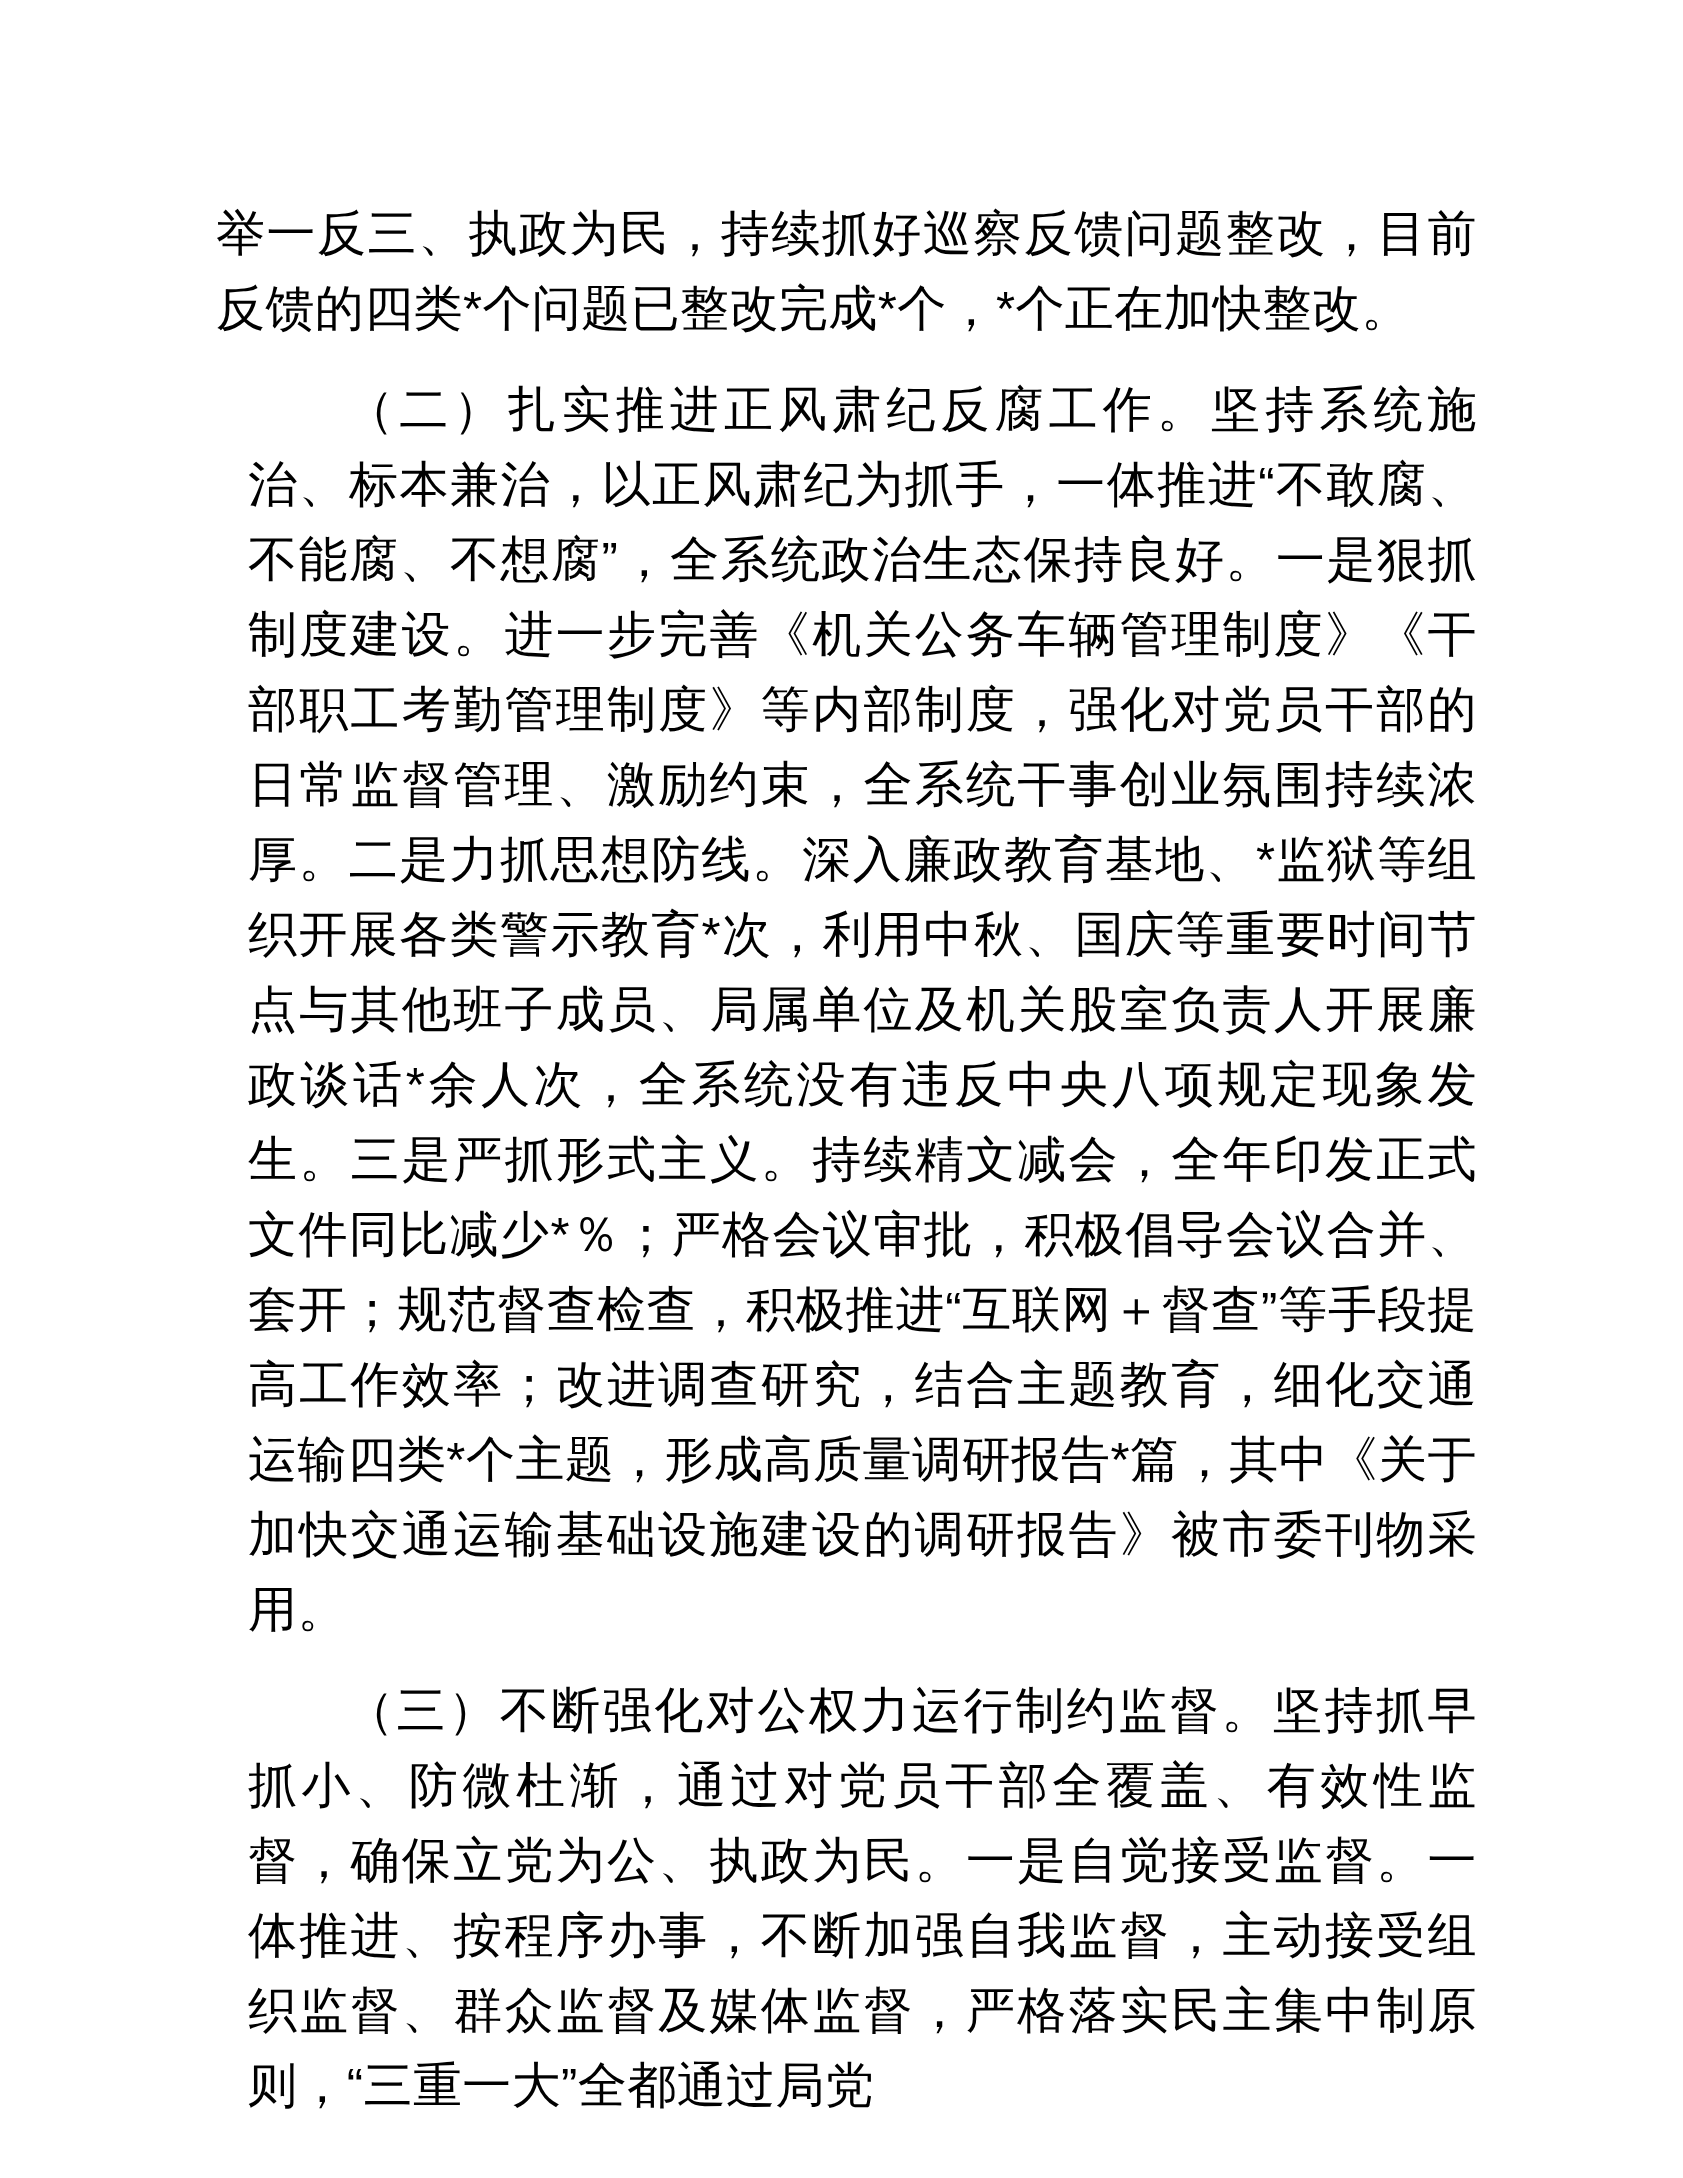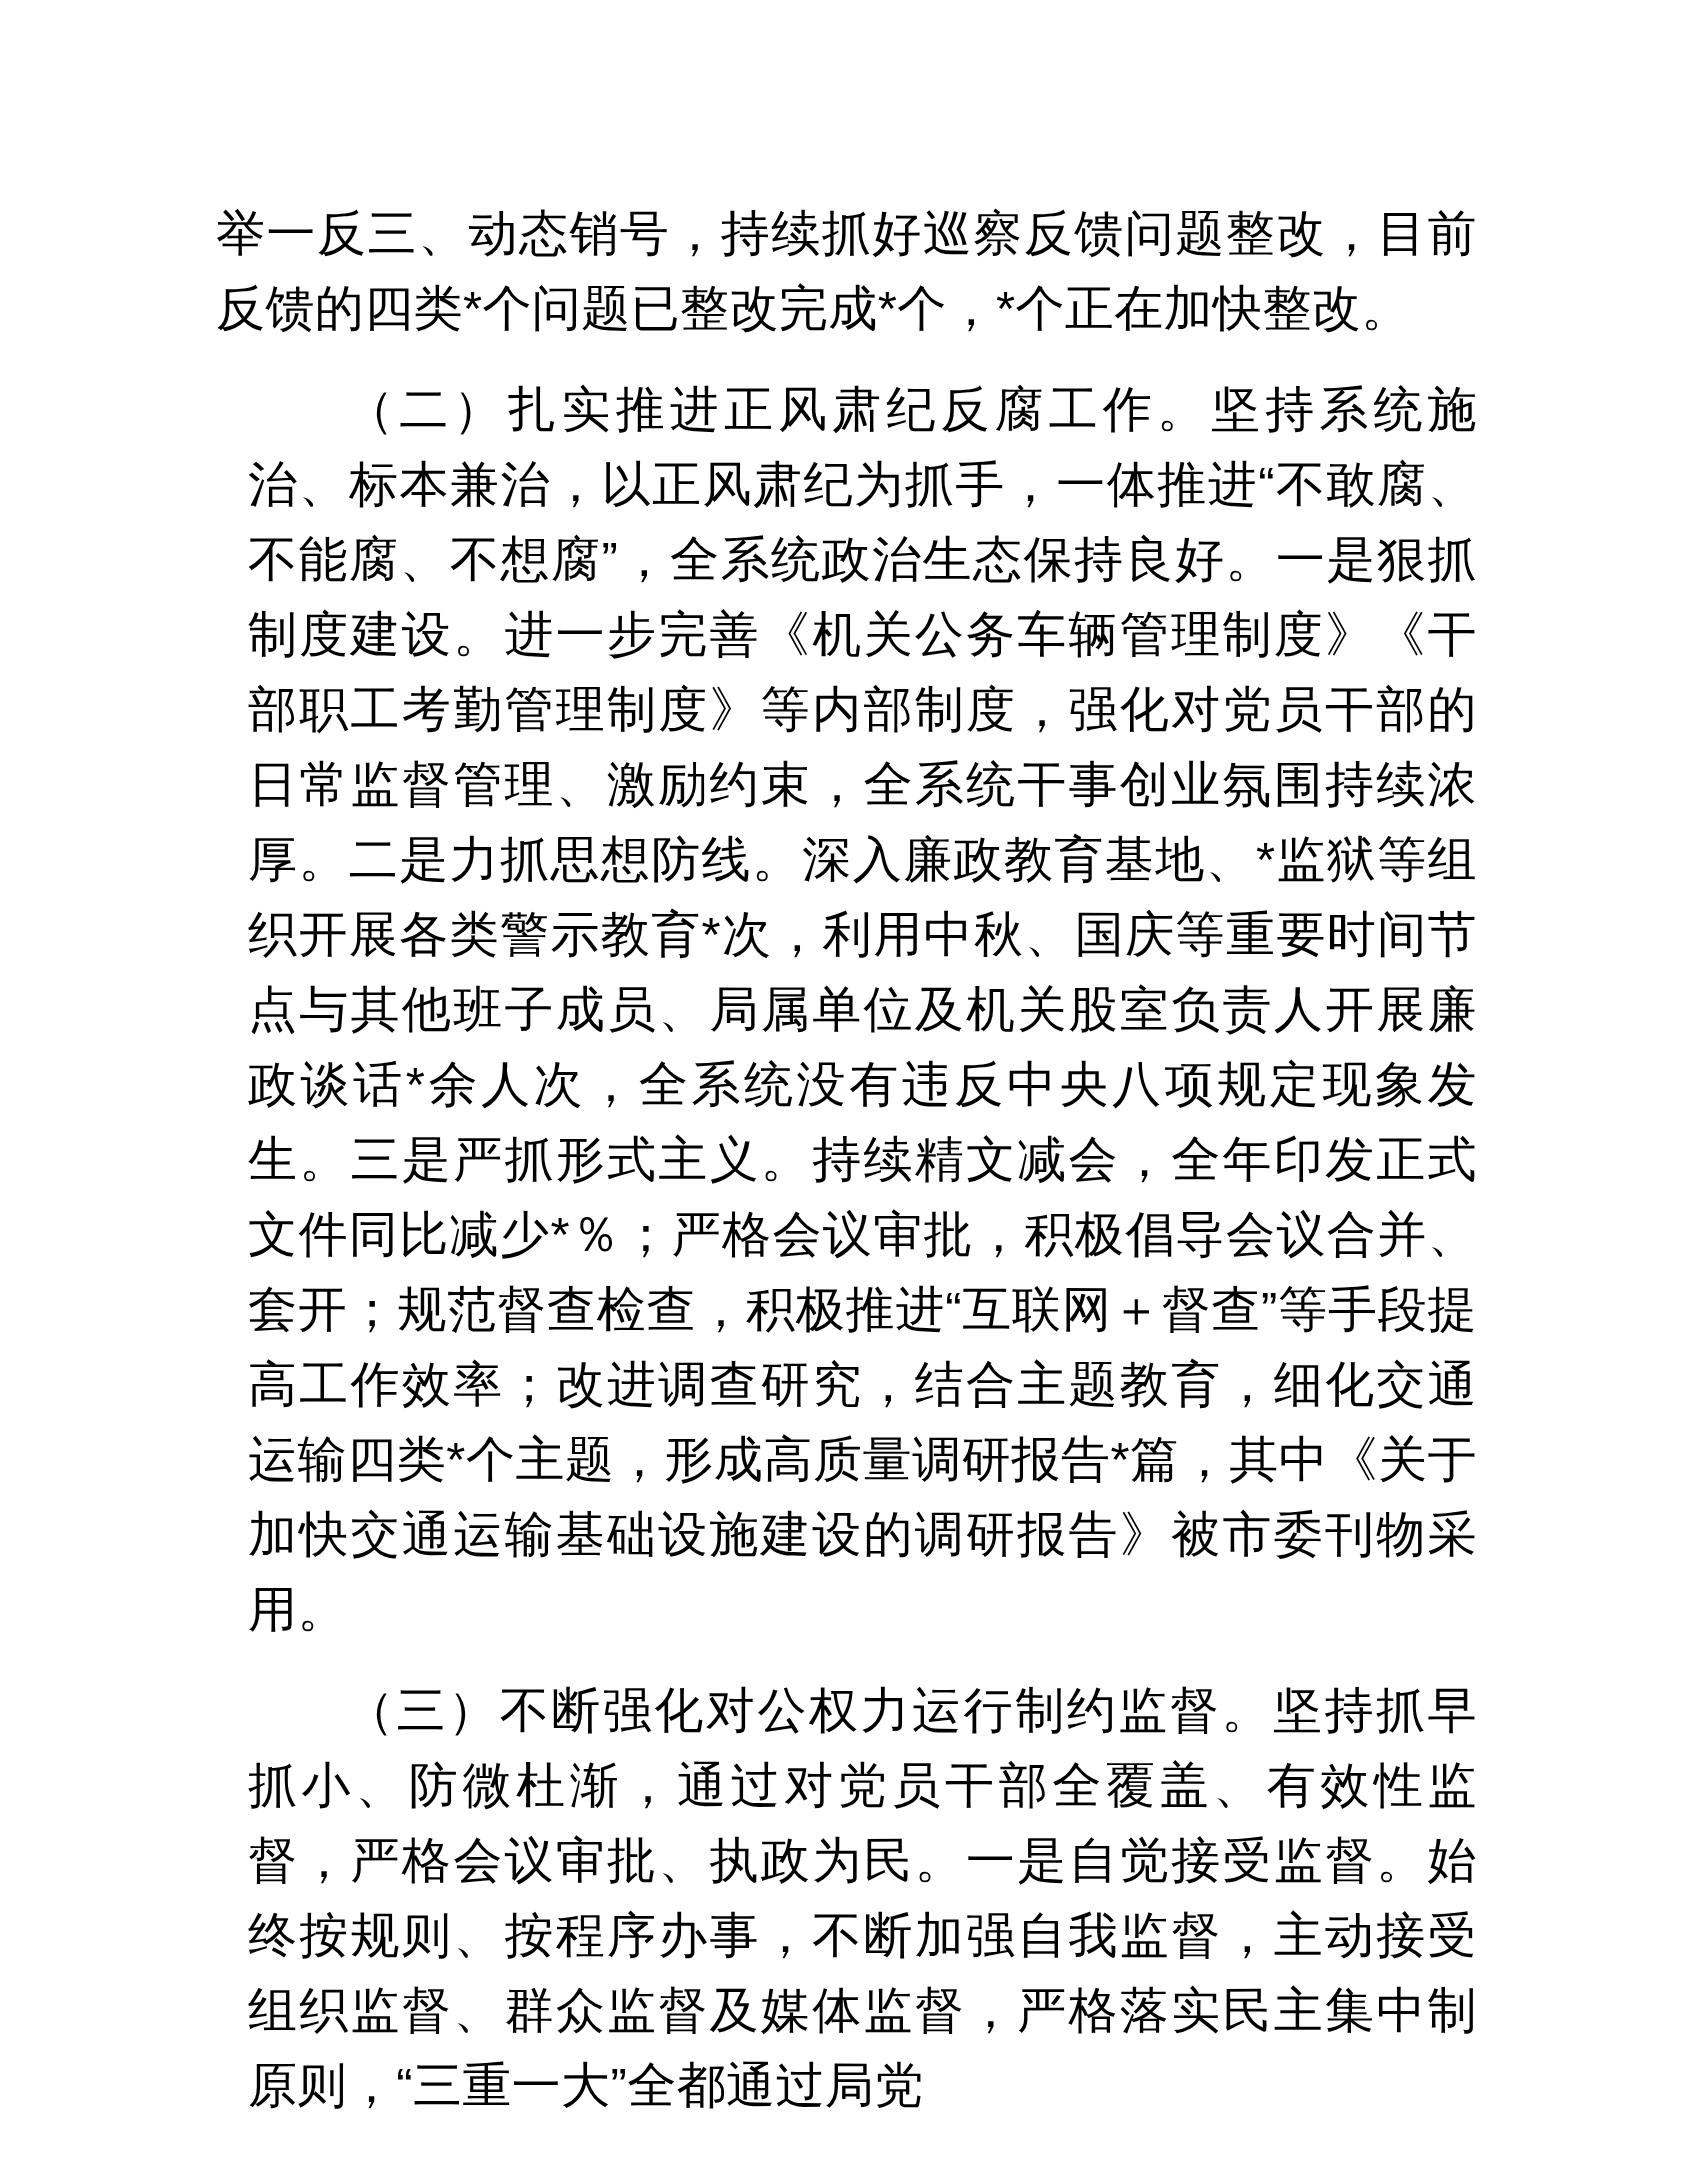--- a/index.html
+++ b/index.html
@@ -45,21 +45,21 @@
   .para:last-child {
     text-align: justify;
   }
 </style>
 </head>
 <body>
 
 <div class="page">
   <div class="doc-body">
 
-    <p class="para">举一反三、动态销号，持续抓好巡察反馈问题整改，目前反馈的四类*个问题已整改完成*个，*个正在加快整改。</p>
+    <p class="para">举一反三、执政为民，持续抓好巡察反馈问题整改，目前反馈的四类*个问题已整改完成*个，*个正在加快整改。</p>
 
     <p class="para indent">（二）扎实推进正风肃纪反腐工作。坚持系统施治、标本兼治，以正风肃纪为抓手，一体推进“不敢腐、不能腐、不想腐”，全系统政治生态保持良好。一是狠抓制度建设。进一步完善《机关公务车辆管理制度》《干部职工考勤管理制度》等内部制度，强化对党员干部的日常监督管理、激励约束，全系统干事创业氛围持续浓厚。二是力抓思想防线。深入廉政教育基地、*监狱等组织开展各类警示教育*次，利用中秋、国庆等重要时间节点与其他班子成员、局属单位及机关股室负责人开展廉政谈话*余人次，全系统没有违反中央八项规定现象发生。三是严抓形式主义。持续精文减会，全年印发正式文件同比减少*％；严格会议审批，积极倡导会议合并、套开；规范督查检查，积极推进“互联网＋督查”等手段提高工作效率；改进调查研究，结合主题教育，细化交通运输四类*个主题，形成高质量调研报告*篇，其中《关于加快交通运输基础设施建设的调研报告》被市委刊物采用。</p>
 
-    <p class="para indent">（三）不断强化对公权力运行制约监督。坚持抓早抓小、防微杜渐，通过对党员干部全覆盖、有效性监督，严格会议审批、执政为民。一是自觉接受监督。始终按规则、按程序办事，不断加强自我监督，主动接受组织监督、群众监督及媒体监督，严格落实民主集中制原则，“三重一大”全都通过局党</p>
+    <p class="para indent">（三）不断强化对公权力运行制约监督。坚持抓早抓小、防微杜渐，通过对党员干部全覆盖、有效性监督，确保立党为公、执政为民。一是自觉接受监督。一体推进、按程序办事，不断加强自我监督，主动接受组织监督、群众监督及媒体监督，严格落实民主集中制原则，“三重一大”全都通过局党</p>
 
   </div>
 </div>
 
 
 </body></html>

